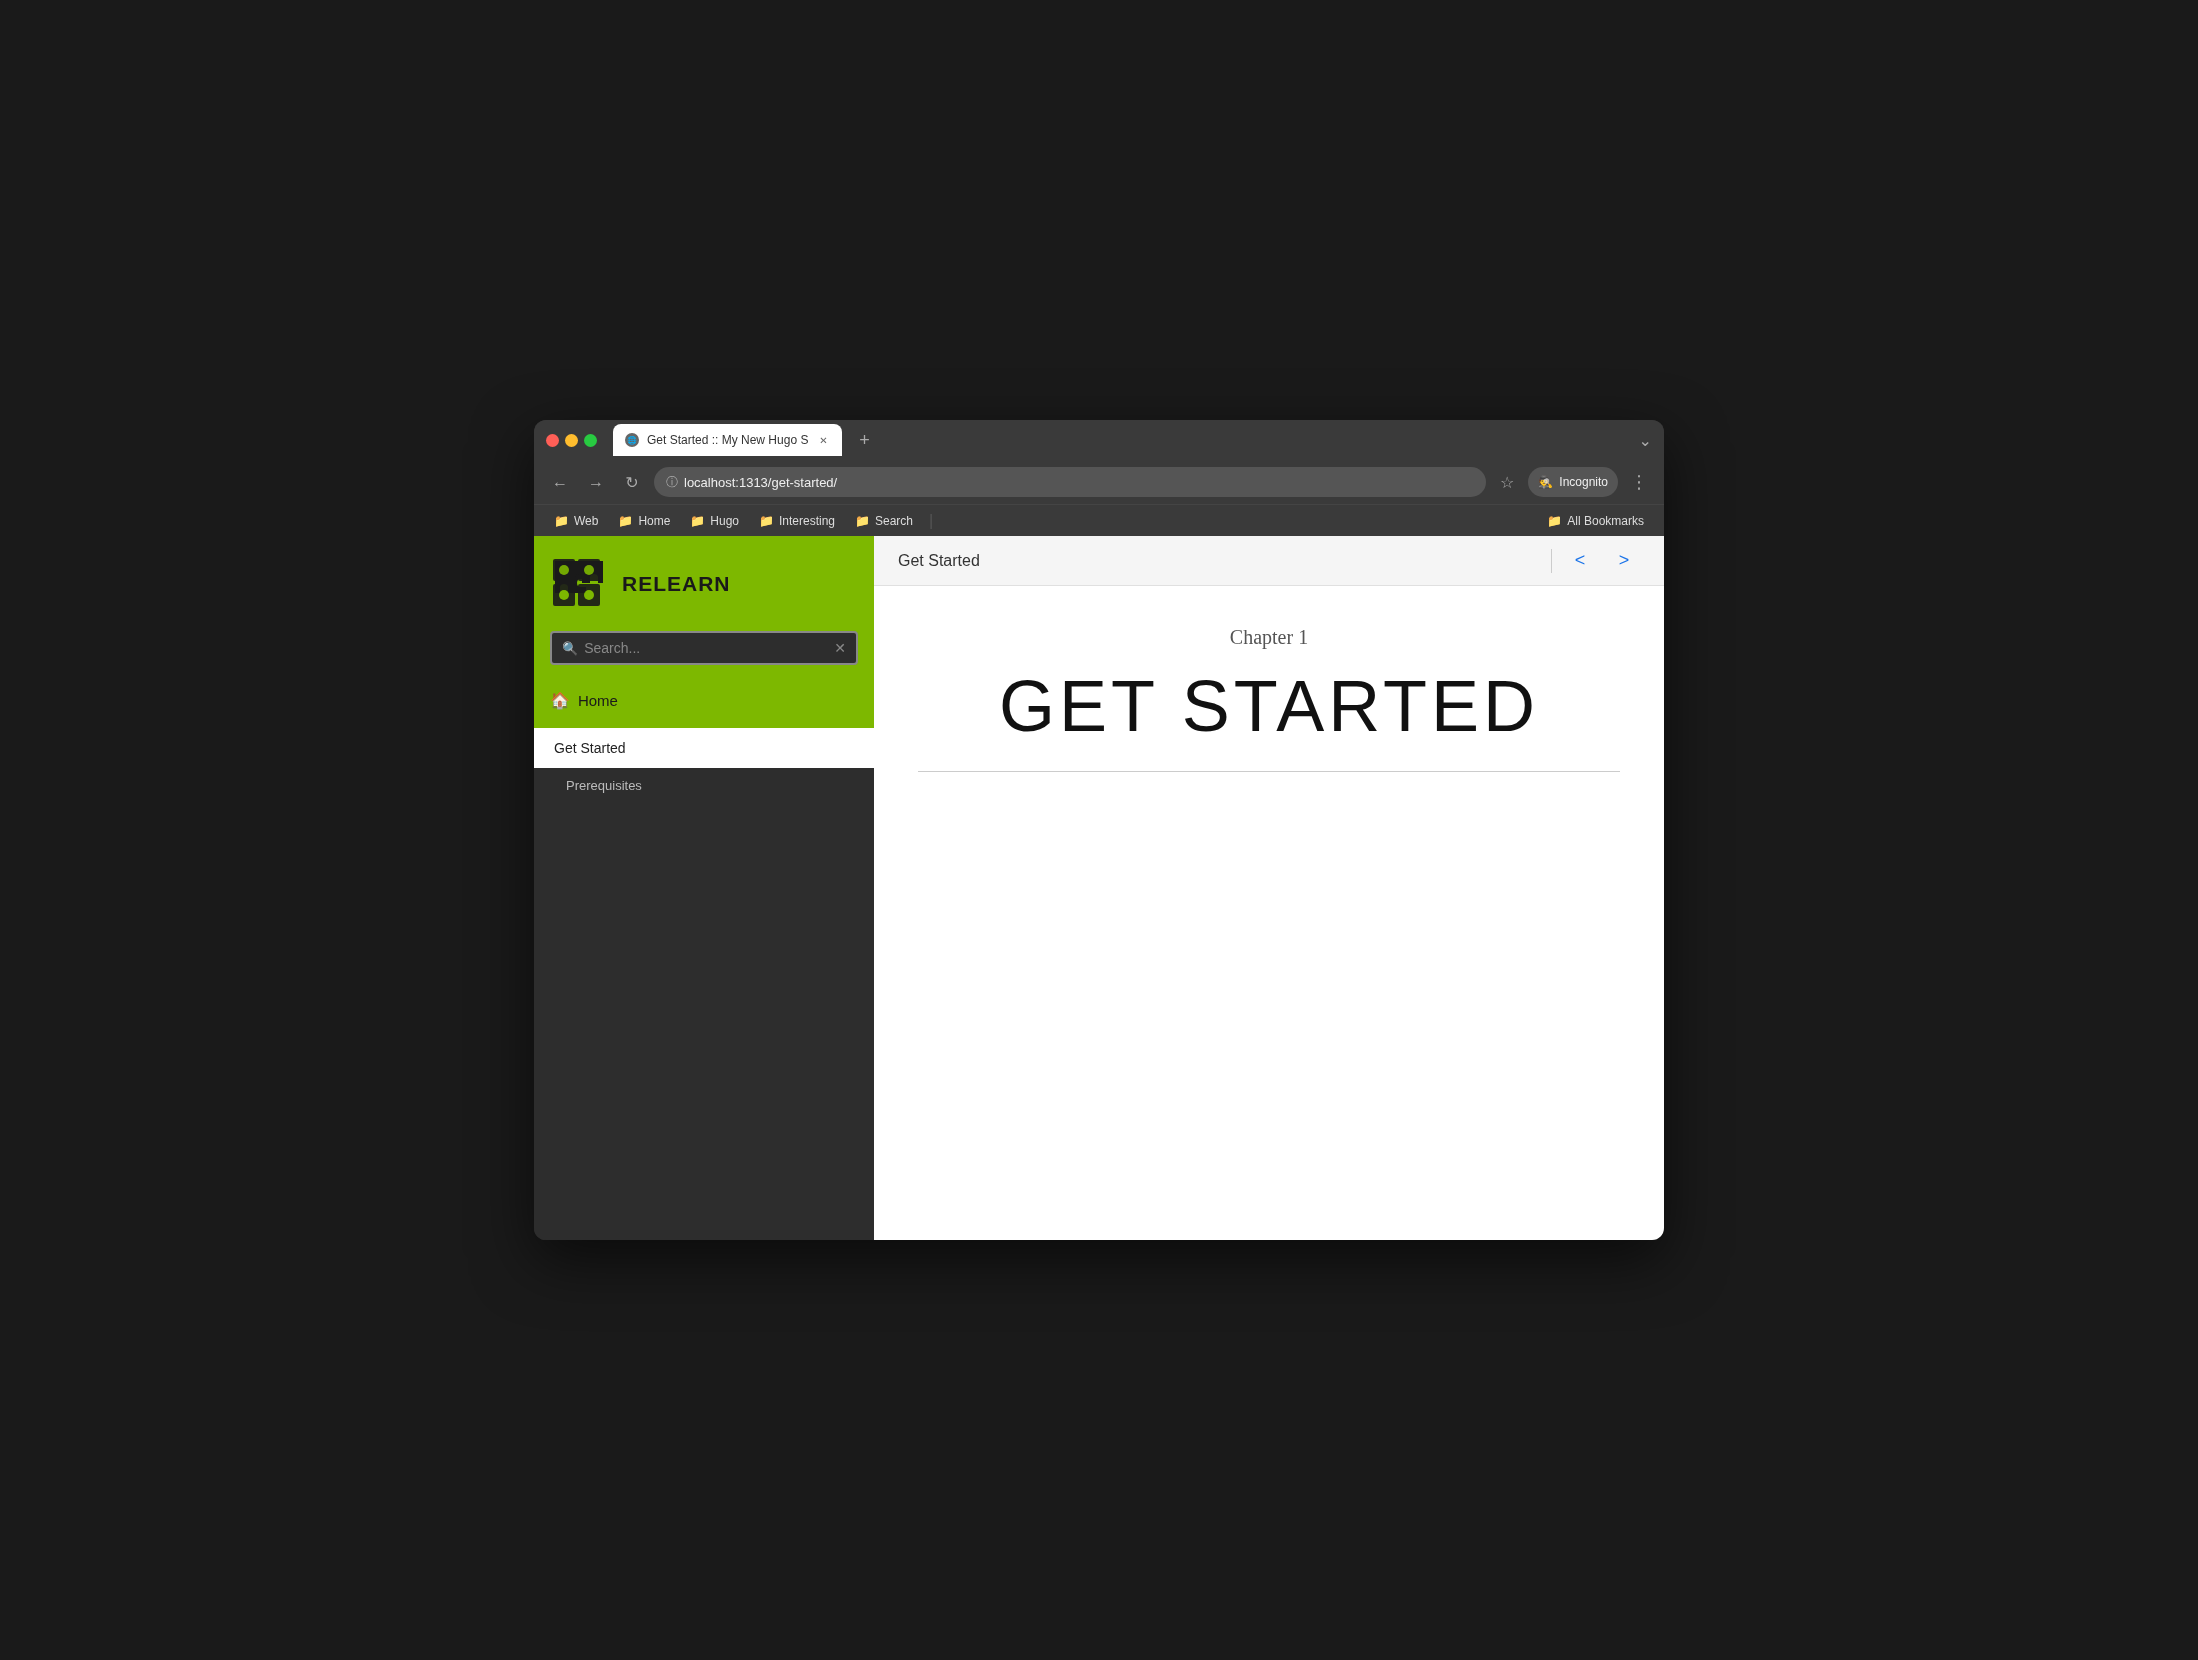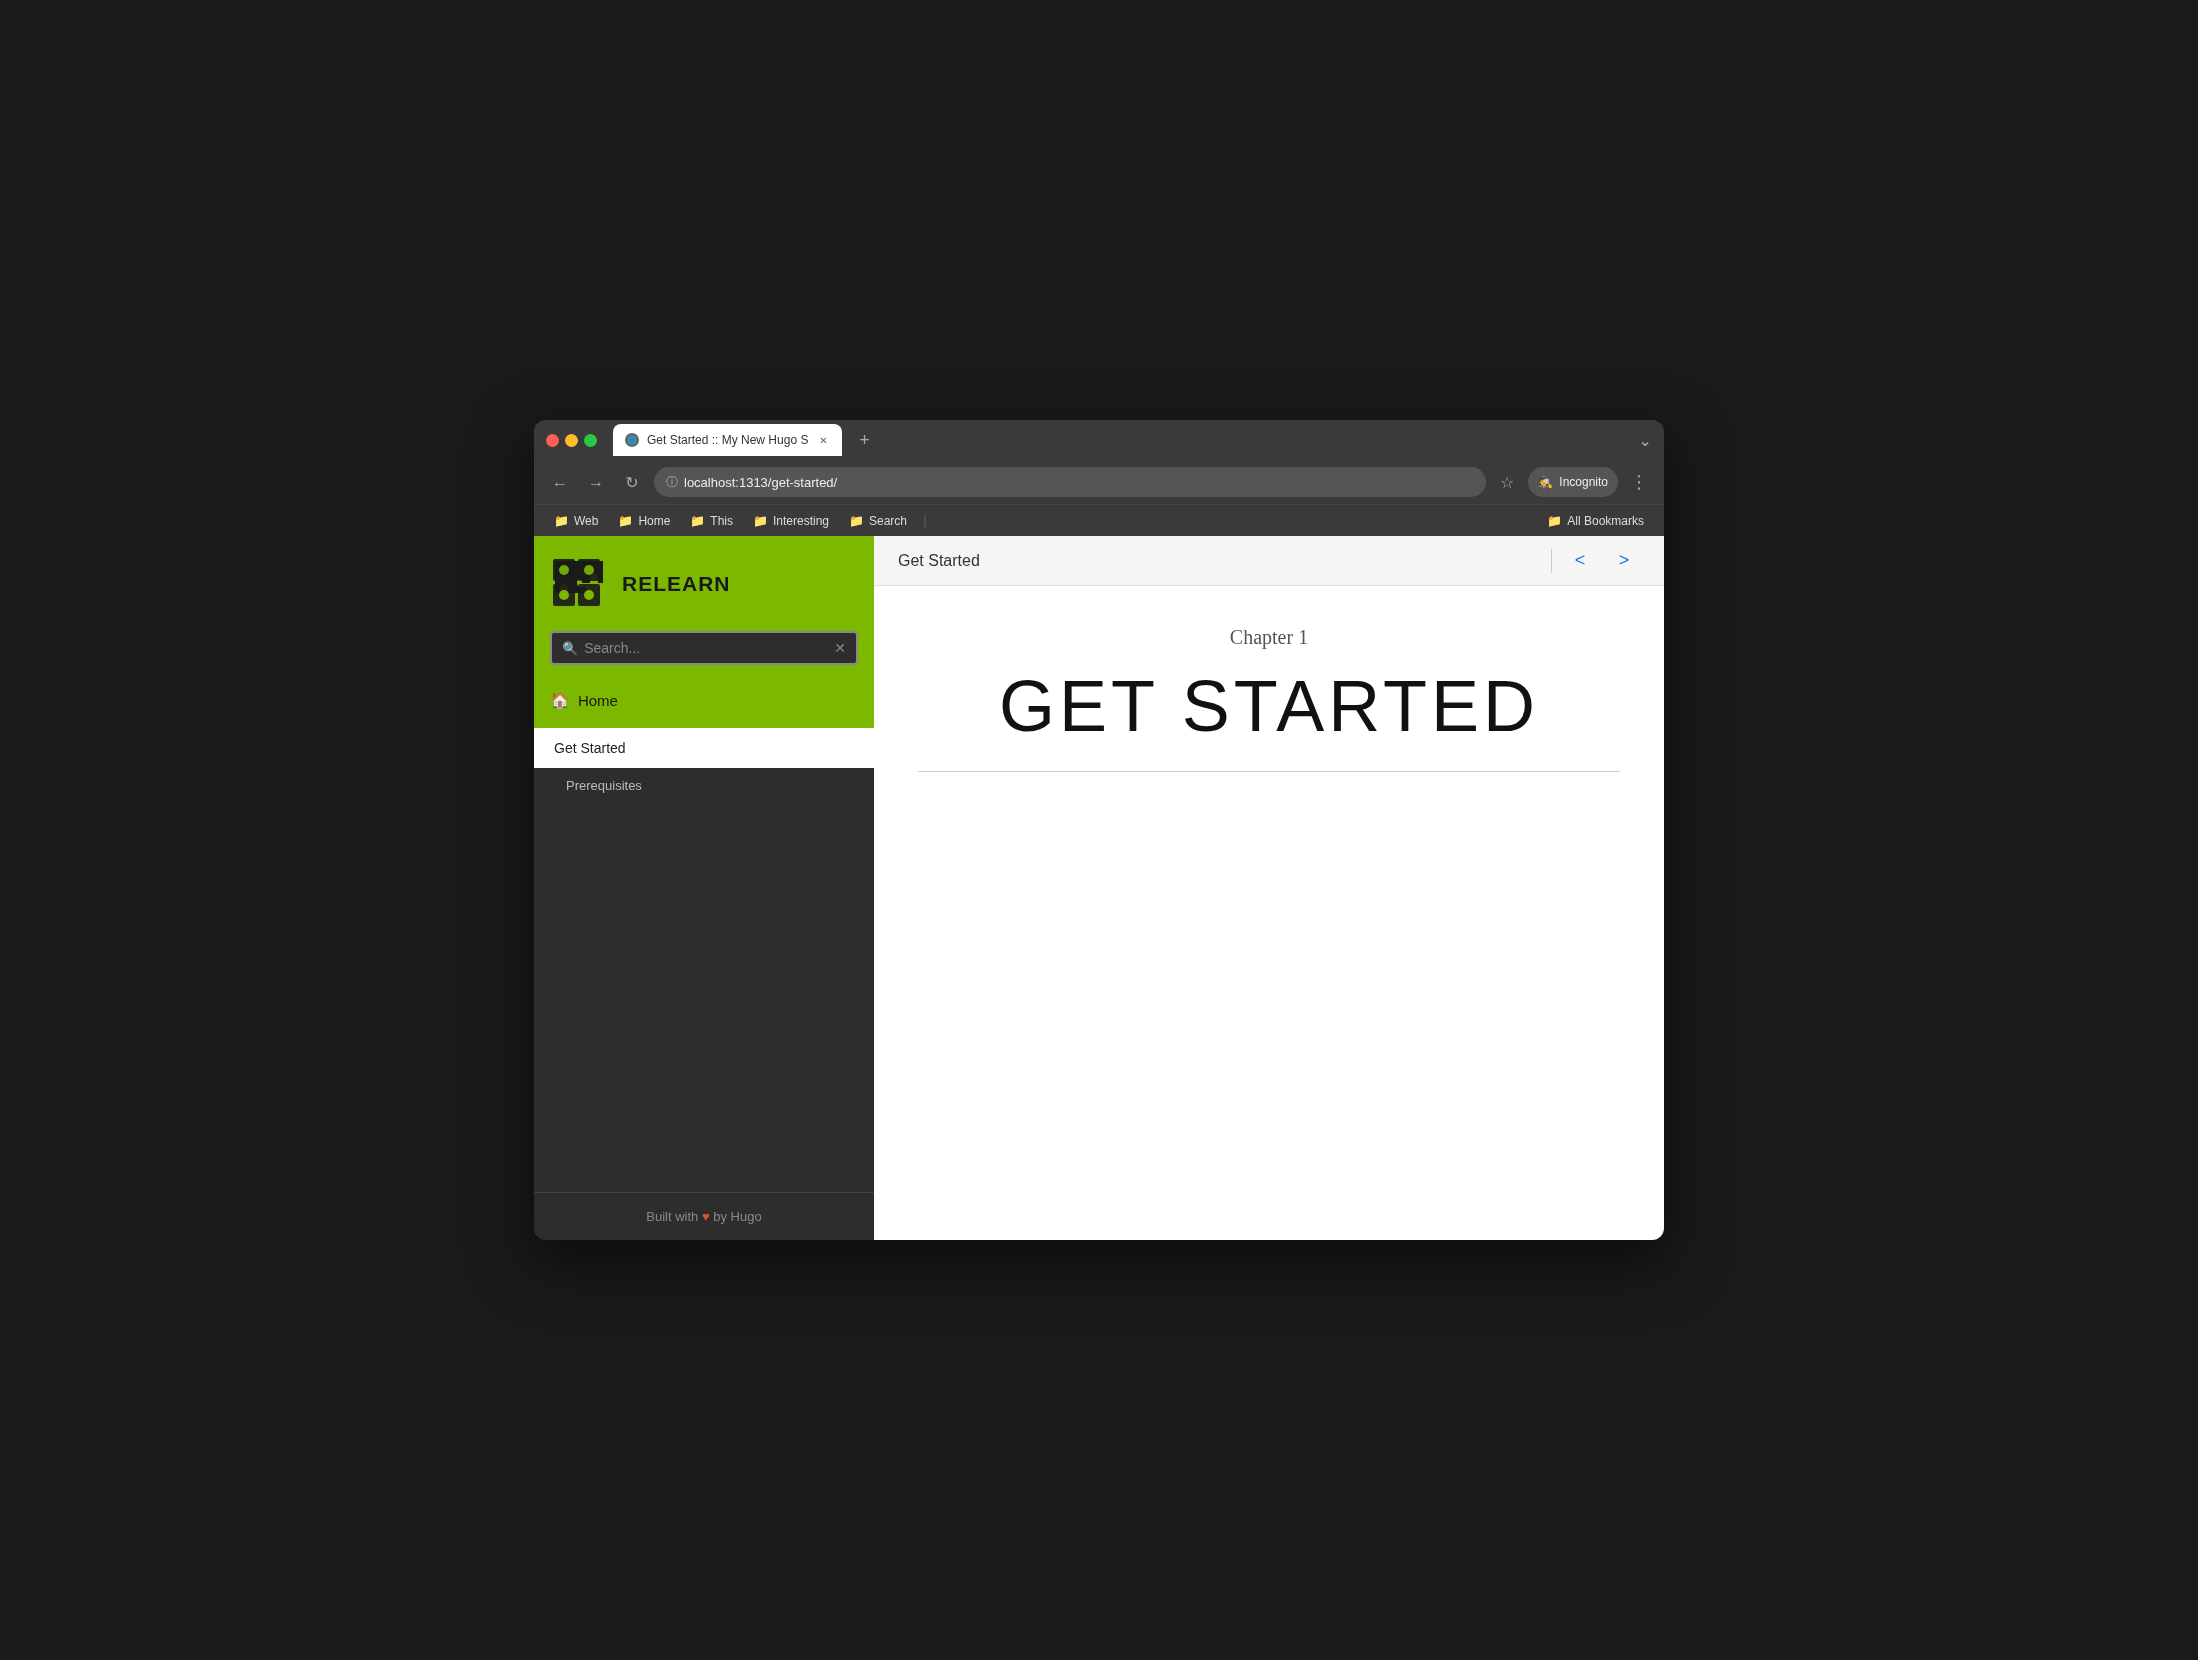--- a/index.html
+++ b/index.html
@@ -450,21 +450,21 @@
     <div class="bookmark-item">
       <span>📁</span>
       <span>Web</span>
     </div>
     <div class="bookmark-item">
       <span>📁</span>
       <span>Home</span>
     </div>
     <div class="bookmark-item">
       <span>📁</span>
-      <span>This</span>
+      <span>Hugo</span>
     </div>
     <div class="bookmark-item">
       <span>📁</span>
       <span>Interesting</span>
     </div>
     <div class="bookmark-item">
       <span>📁</span>
       <span>Search</span>
     </div>
     <span class="bookmark-sep">|</span>
@@ -519,25 +519,20 @@
 
       <div class="sidebar-menu">
         <div class="menu-item active">
           <span>Get Started</span>
         </div>
         <div class="menu-subitem">
           <span>Prerequisites</span>
         </div>
       </div>
 
-      <div class="sidebar-footer">
-        <span>Built with</span>
-        <span class="heart">♥</span>
-        <span>by Hugo</span>
-      </div>
 
     </div>
 
     <div class="page-content">
 
       <div class="page-header">
         <span class="page-title-text">Get Started</span>
         <div class="page-nav-sep"></div>
         <div class="page-nav-btn">&lt;</div>
         <div class="page-nav-btn">&gt;</div>

